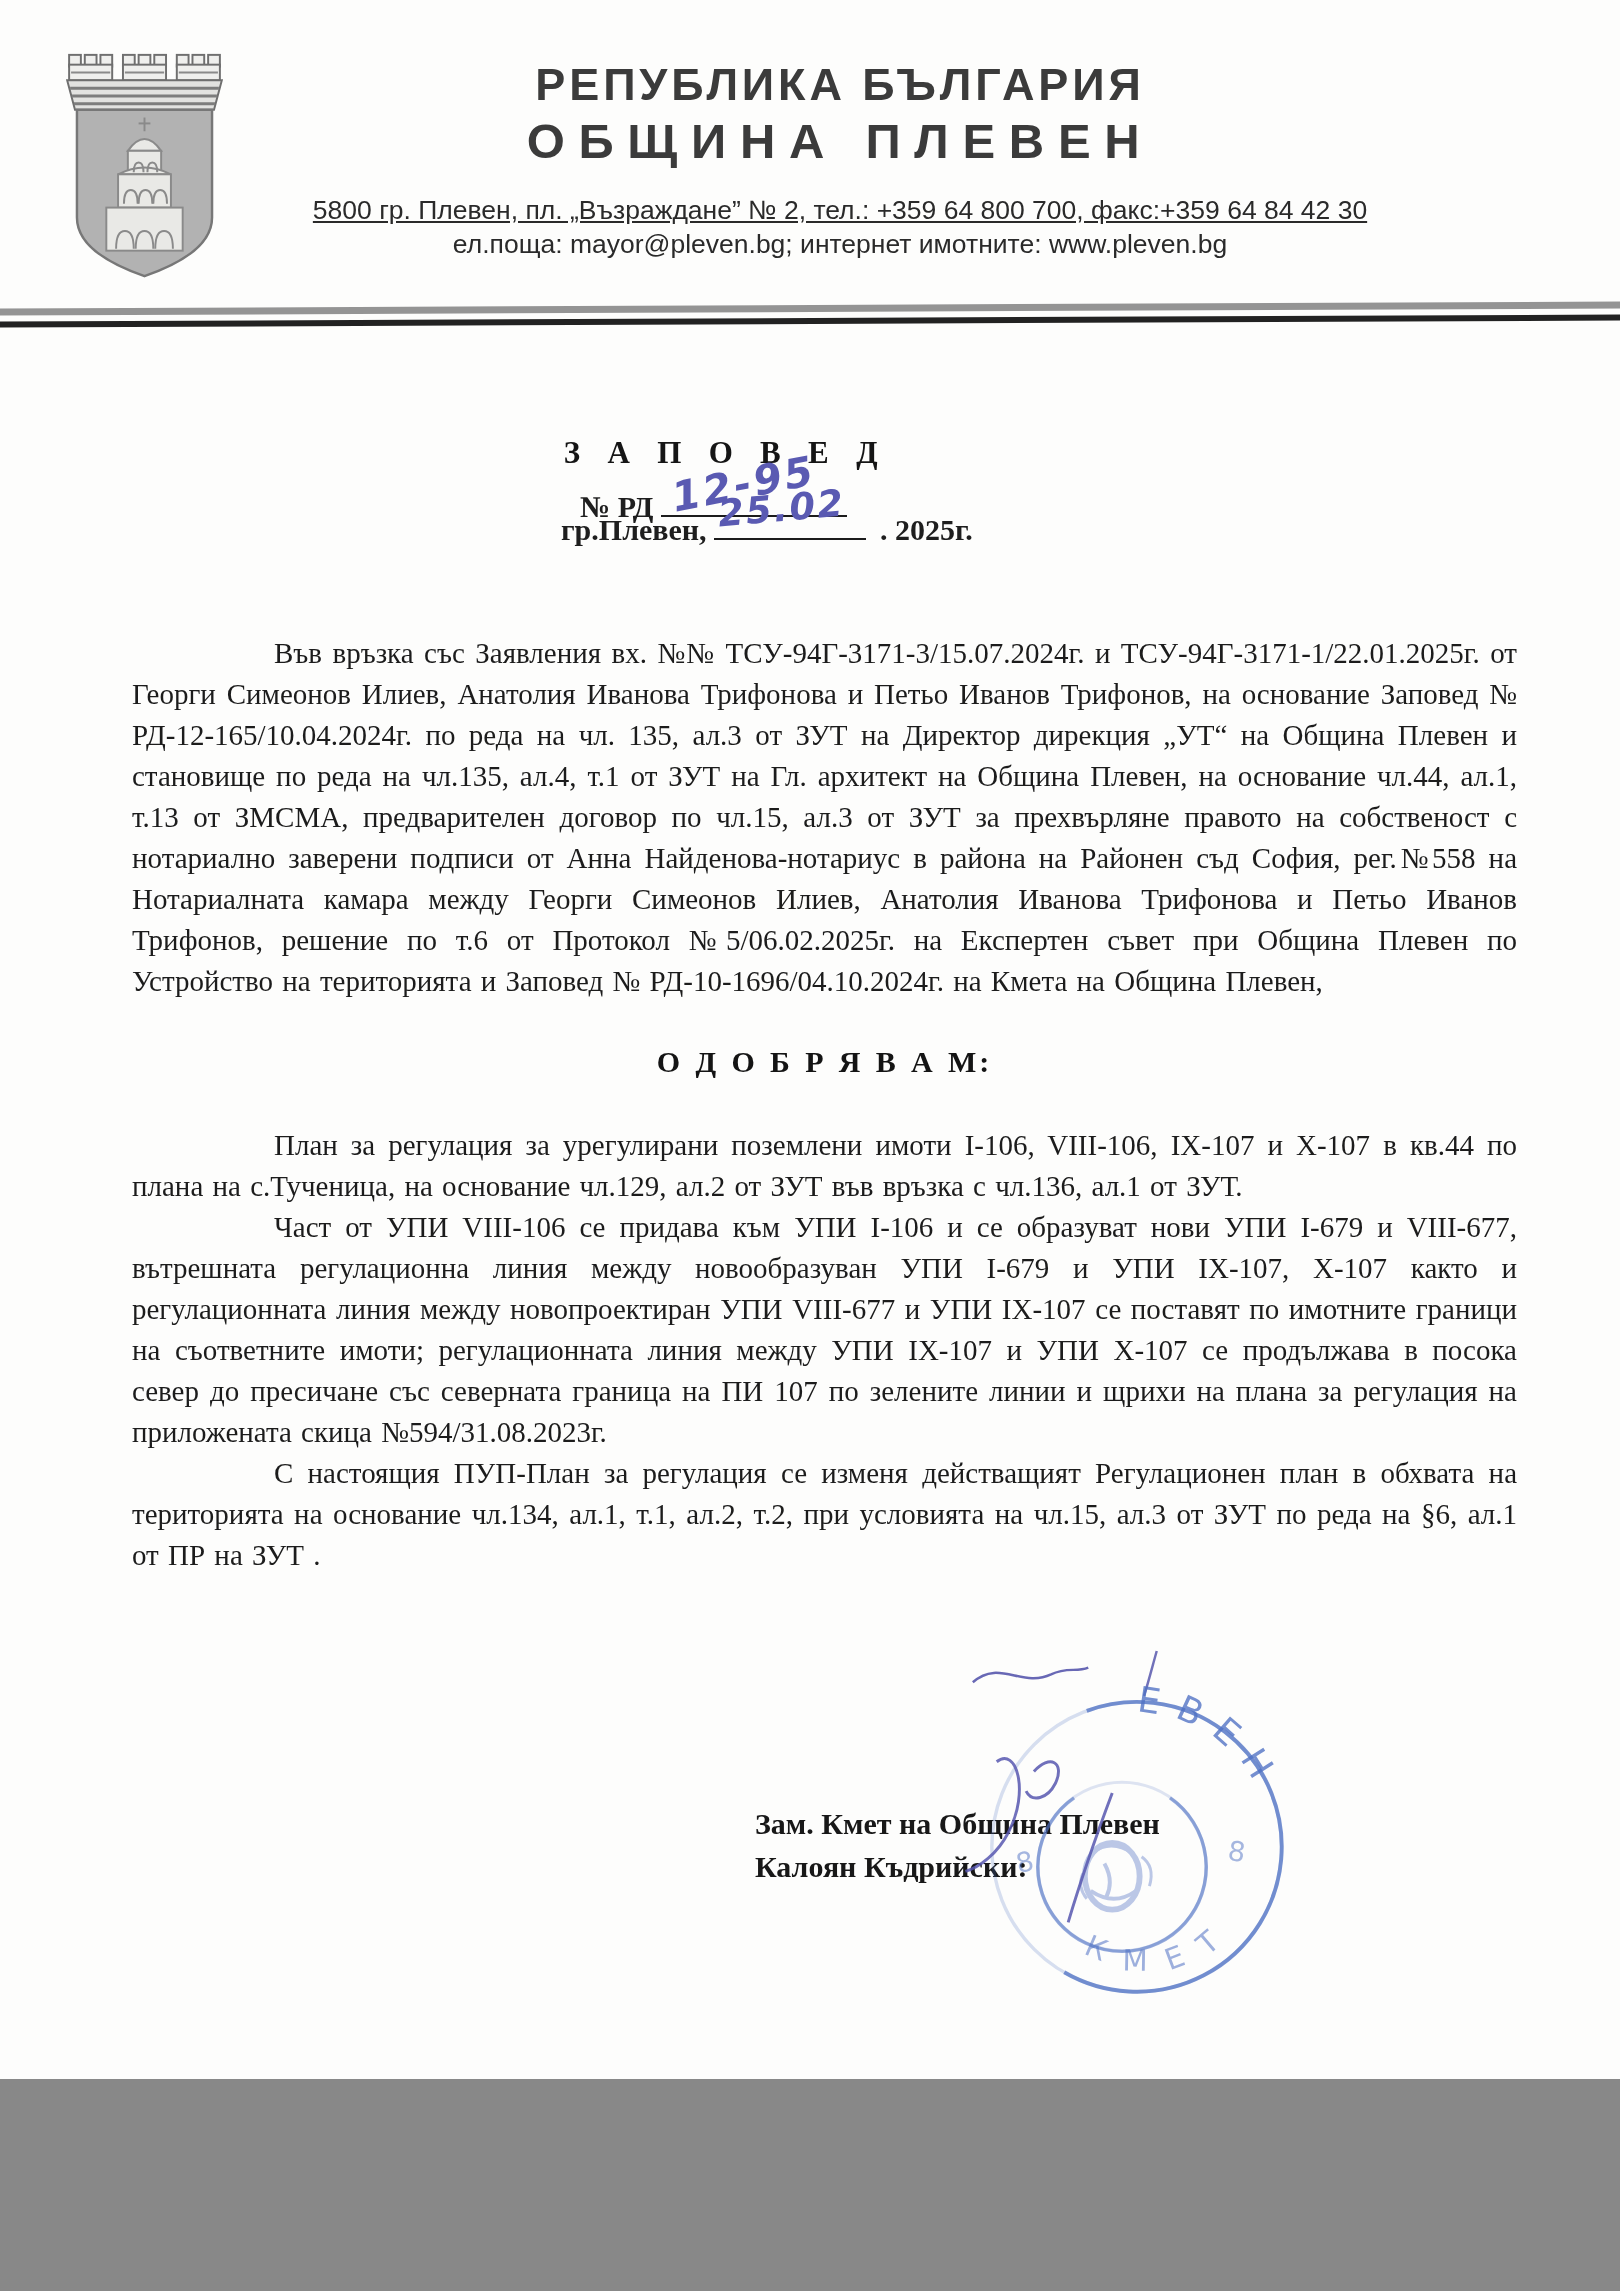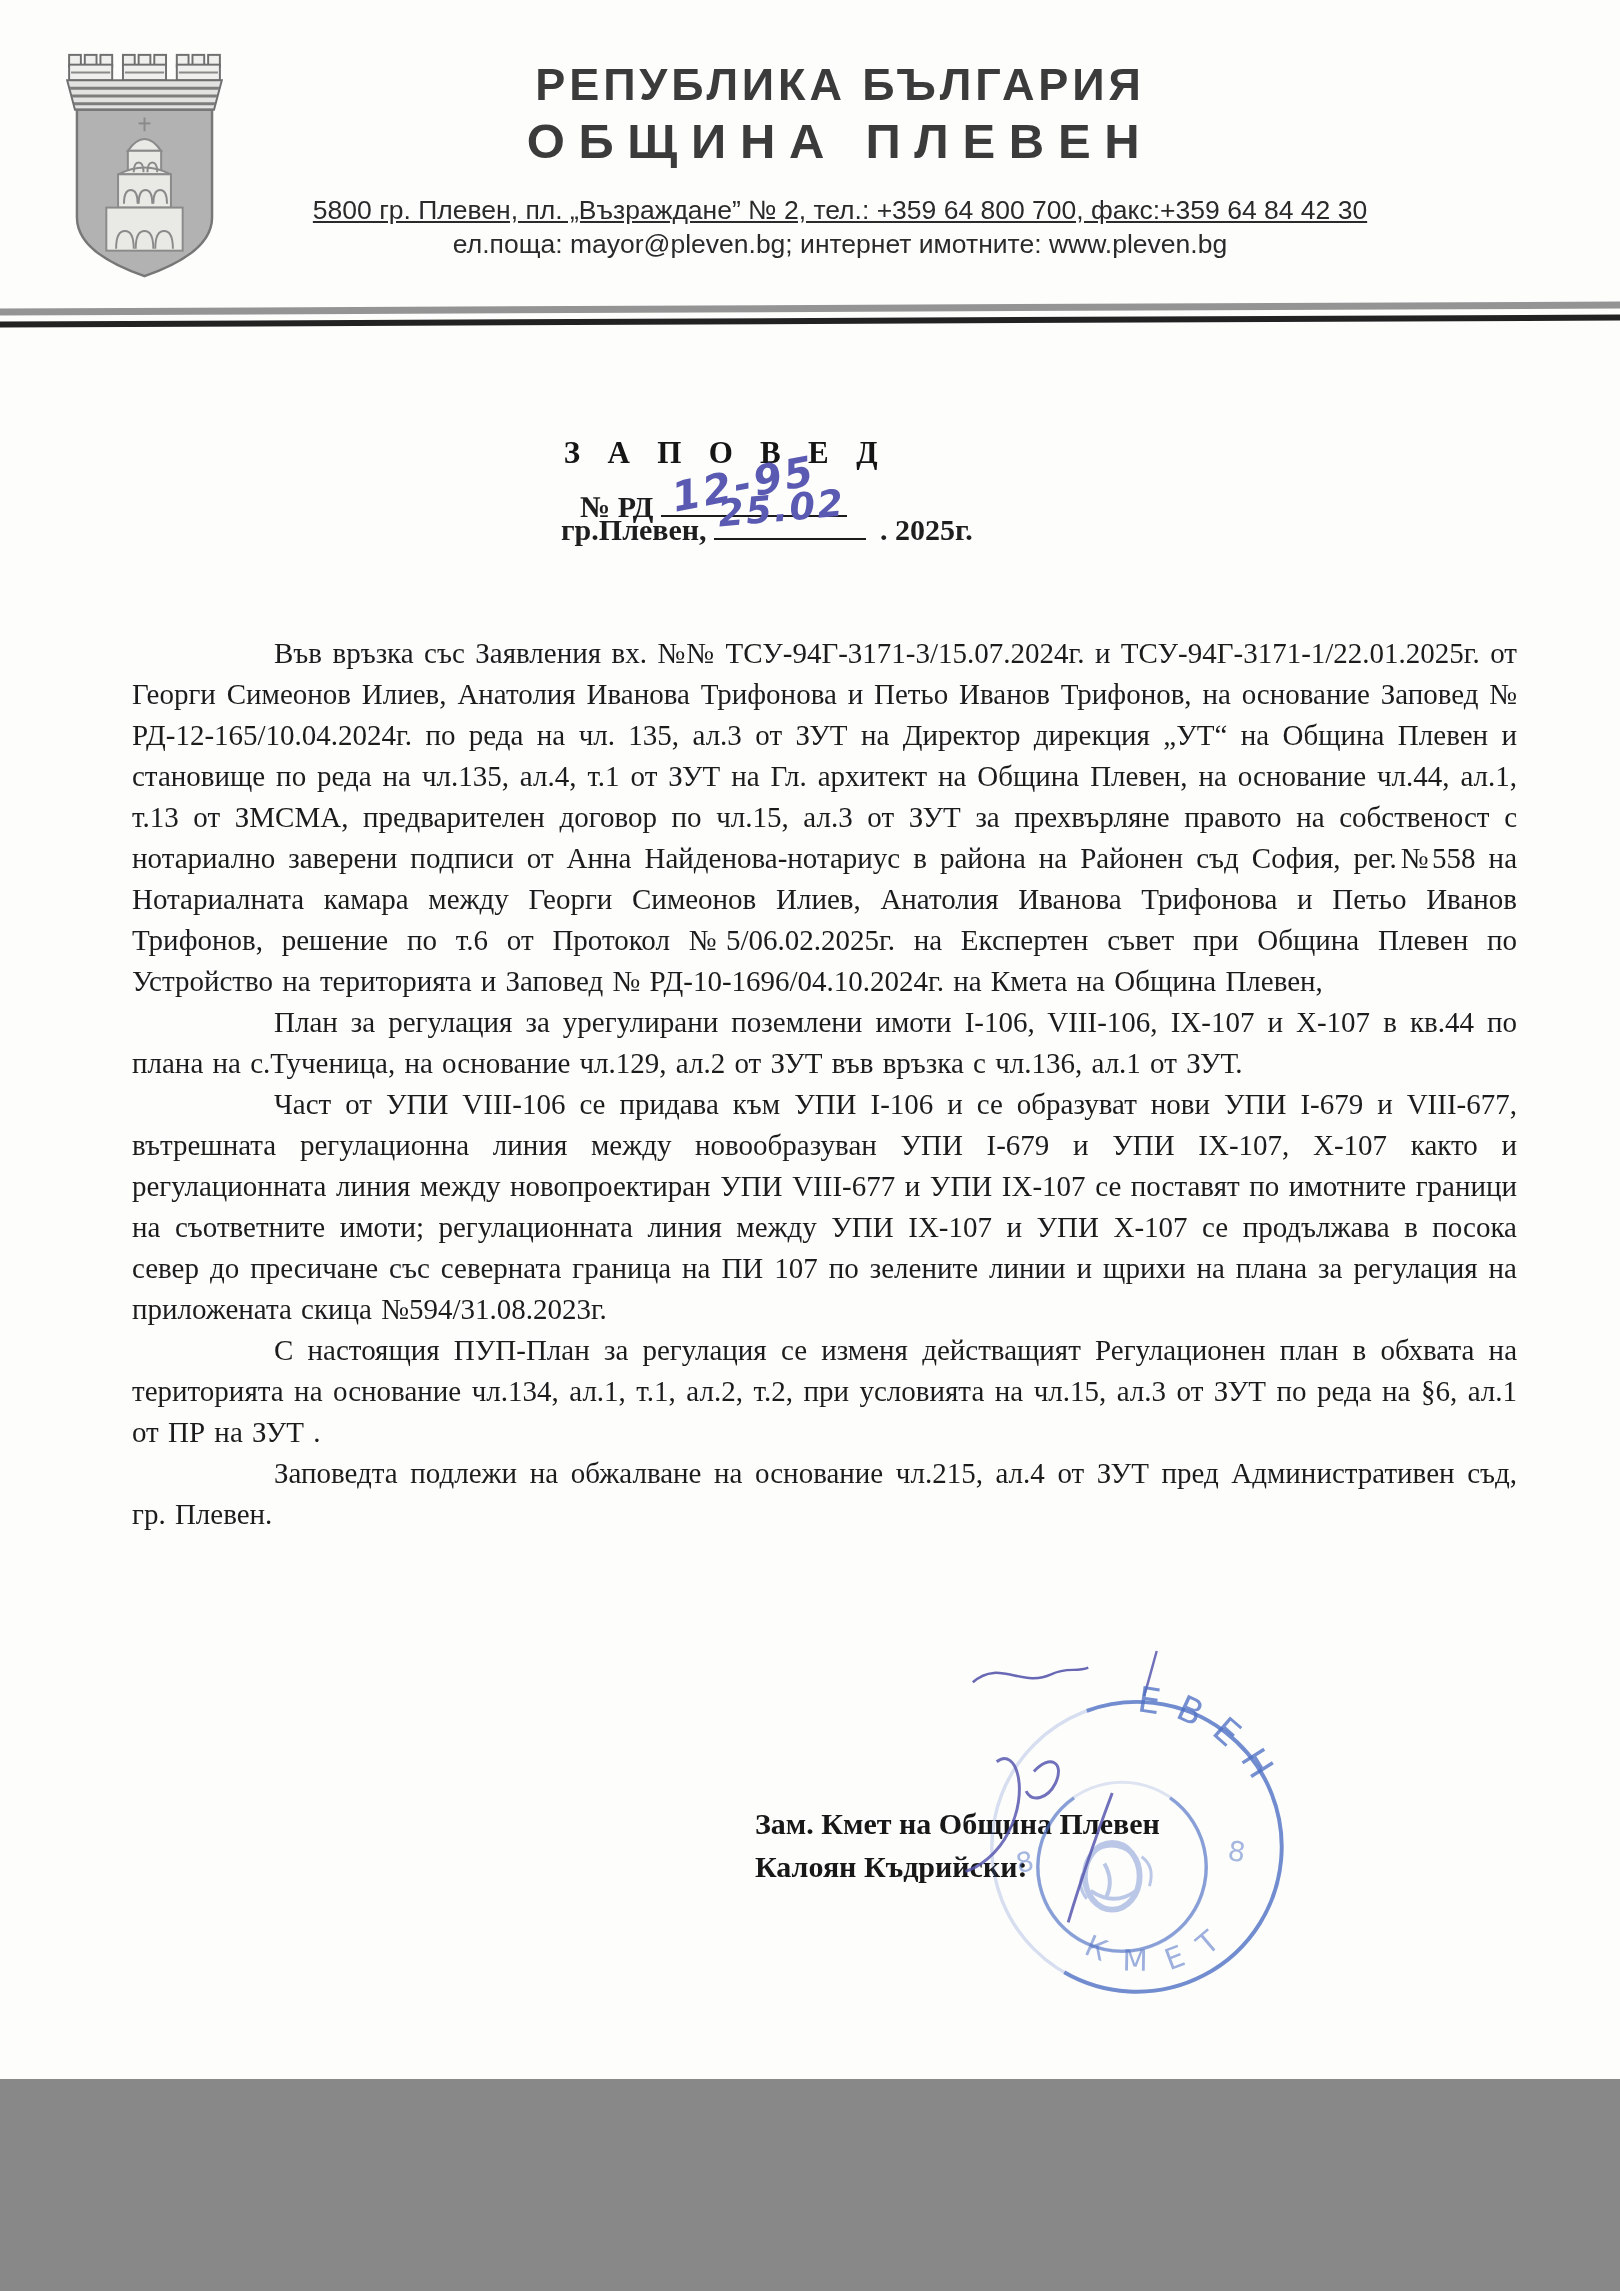--- a/index.html
+++ b/index.html
@@ -145,24 +145,24 @@
   <div class="order-no-row">
     <span>№ РД</span><span class="blank no"><span class="hand no-val">12-95</span></span>
   </div>
 
   <div class="order-city-row">
     <span>гр.Плевен,</span><span class="blank date"><span class="hand date-val">25.02</span></span><span class="date-suffix">. 2025г.</span>
   </div>
 
   <div class="doc-body">
     <p class="par">Във връзка със Заявления вх. №№ ТСУ-94Г-3171-3/15.07.2024г.  и ТСУ-94Г-3171-1/22.01.2025г.  от Георги Симеонов Илиев, Анатолия Иванова Трифонова и Петьо Иванов Трифонов, на основание Заповед № РД-12-165/10.04.2024г. по реда на чл. 135, ал.3 от ЗУТ на Директор дирекция „УТ“ на Община Плевен и становище по реда на чл.135, ал.4, т.1 от ЗУТ на Гл. архитект на Община Плевен, на основание чл.44, ал.1, т.13 от ЗМСМА, предварителен договор по чл.15, ал.3 от ЗУТ за прехвърляне правото на собственост с нотариално заверени подписи от Анна Найденова-нотариус в района на Районен съд София, рег.№558 на Нотариалната камара между Георги Симеонов Илиев, Анатолия Иванова Трифонова и Петьо Иванов Трифонов, решение по т.6 от Протокол №5/06.02.2025г. на Експертен съвет при Община Плевен по Устройство на територията и Заповед  № РД-10-1696/04.10.2024г. на Кмета на  Община Плевен,</p>
+    <p class="par approve">О Д О Б Р Я В А М:</p>
     <p class="par">План за регулация за урегулирани поземлени имоти I-106, VIII-106,  IX-107 и X-107 в кв.44 по плана на с.Тученица, на основание чл.129, ал.2 от ЗУТ във връзка с чл.136, ал.1  от ЗУТ.</p>
     <p class="par">Част от УПИ VIII-106 се придава към УПИ I-106 и се образуват нови УПИ I-679 и VIII-677, вътрешната регулационна линия между новообразуван УПИ I-679 и УПИ IX-107, X-107 както и регулационната линия между новопроектиран УПИ VIII-677 и УПИ IX-107 се поставят по имотните граници на съответните имоти; регулационната линия между УПИ IX-107 и УПИ X-107 се продължава в посока север до пресичане със северната граница на ПИ 107 по зелените линии и щрихи  на плана за регулация на приложената скица №594/31.08.2023г.</p>
     <p class="par">С настоящия ПУП-План за регулация  се изменя действащият Регулационен план в обхвата на територията на основание чл.134, ал.1, т.1, ал.2, т.2, при условията на чл.15, ал.3 от ЗУТ по реда на §6, ал.1 от ПР на ЗУТ .</p>
-    <p class="par">Заповедта подлежи на обжалване на основание  чл.215, ал.4 от ЗУТ пред Административен съд, гр. Плевен.</p>
   </div>
 
   <svg class="squiggle" viewBox="0 0 230 60">
     <path d="M8,40 C35,16 58,46 88,32 C104,24 114,30 126,25" fill="none" stroke="#4d4da8" stroke-width="2.5" opacity="0.85"></path>
     <path d="M196,8 C192,22 188,38 183,54" fill="none" stroke="#4d4da8" stroke-width="2.5" opacity="0.8"></path>
   </svg>
 
   <div class="sig-block">
     <div>Зам. Кмет на Община Плевен</div>
     <div>Калоян Къдрийски:</div>

